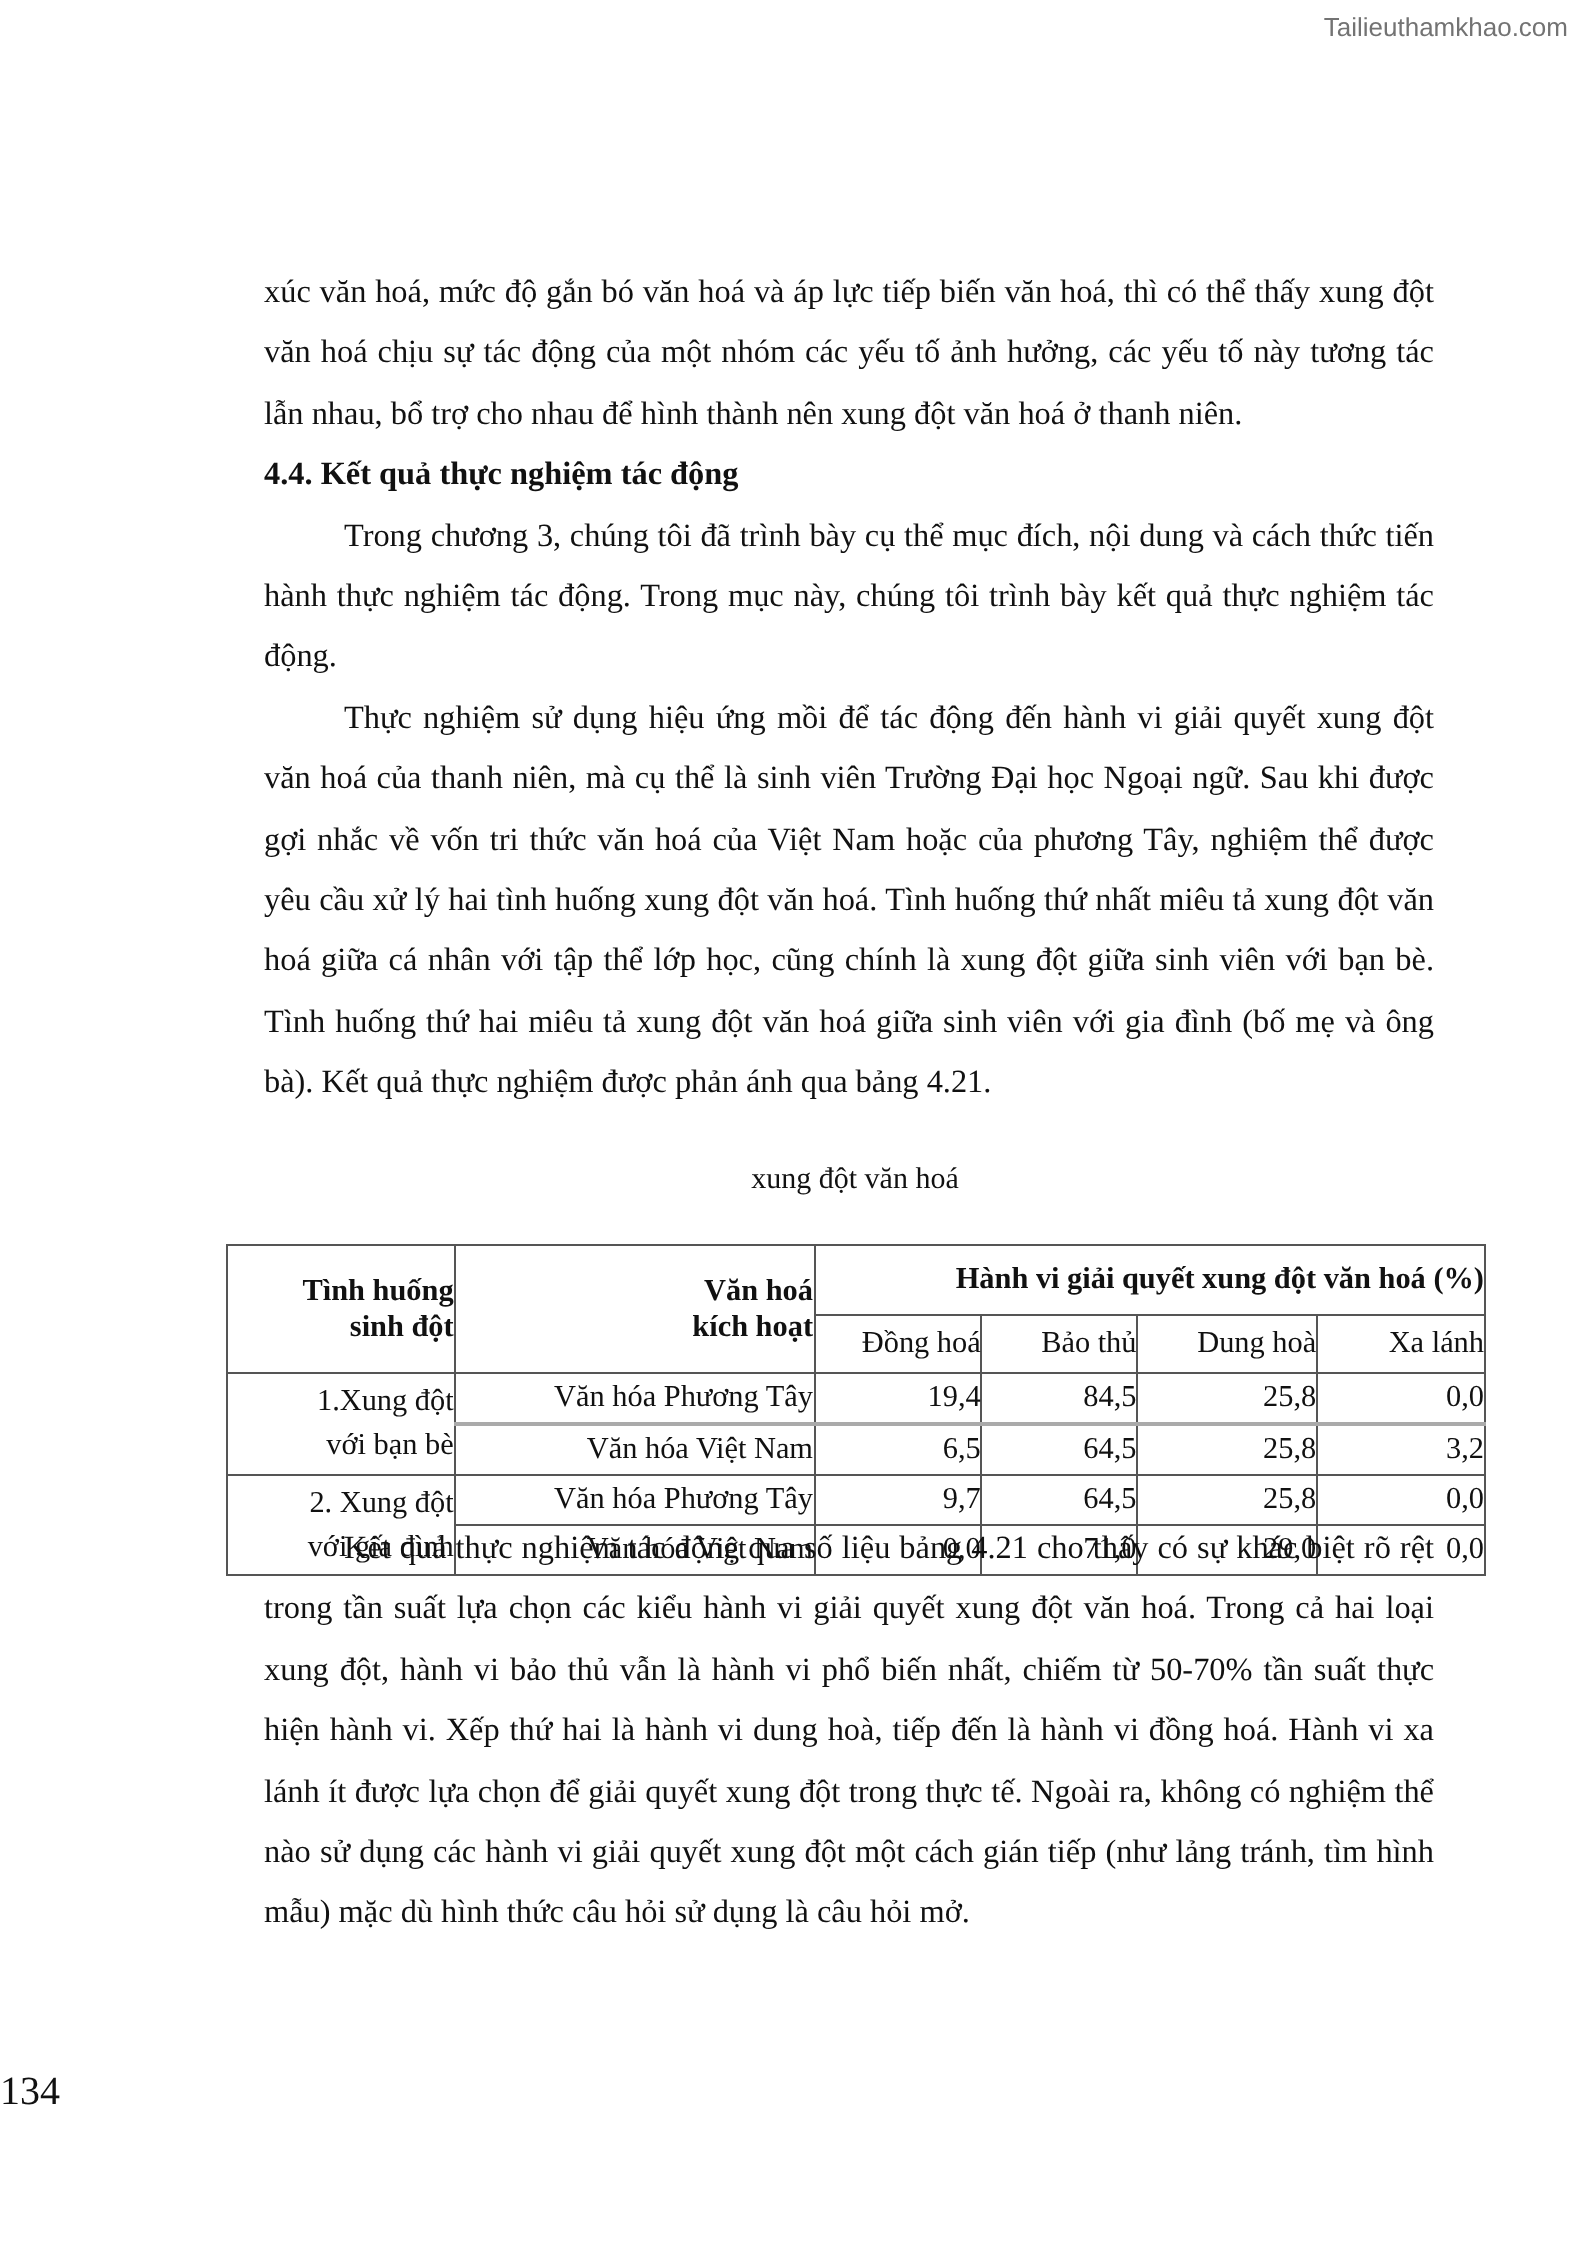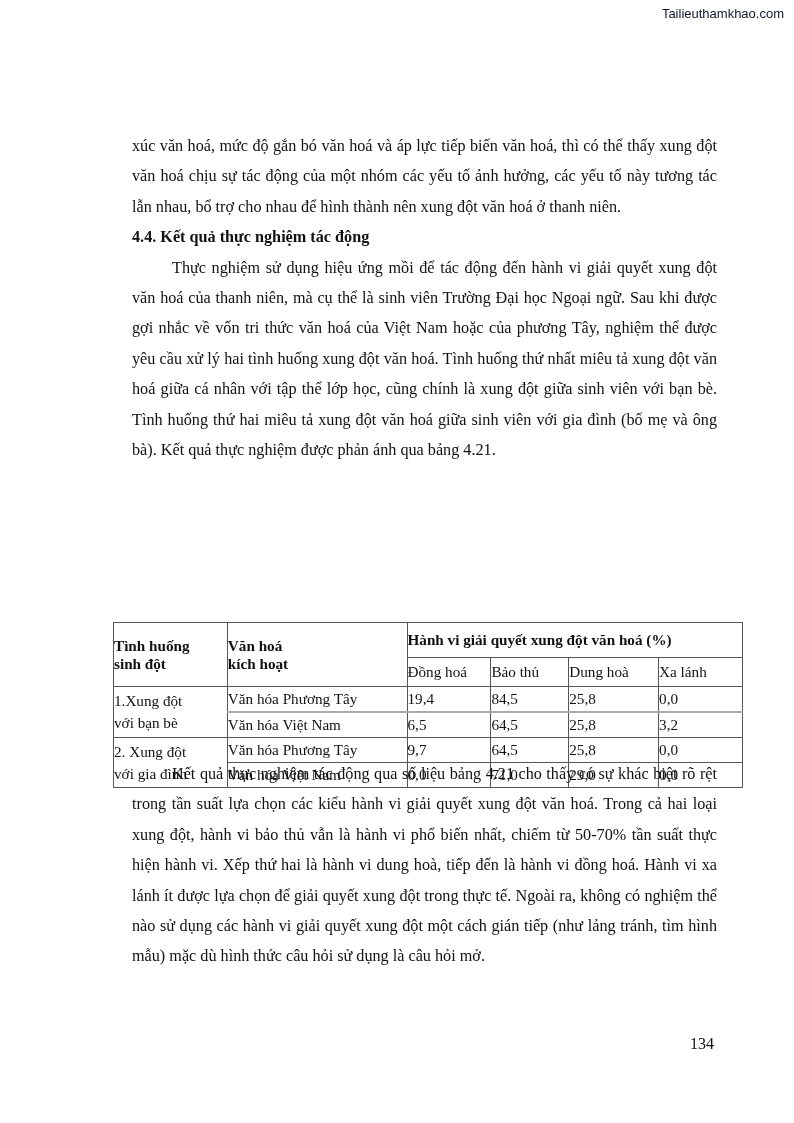--- a/index.html
+++ b/index.html
@@ -1,50 +1,52 @@
 <!DOCTYPE html>
 <html><head>
 <meta charset="utf-8">
 <style>
   html, body { margin: 0; padding: 0; background: #ffffff; }
   body { width: 794px; height: 1123px; position: relative; overflow: hidden;
          font-family: "Liberation Serif", serif; color: #111; }
   .watermark { position: absolute; right: 10px; top: 6px; font-family: "Liberation Sans", sans-serif;
-               font-size: 13px; color: #0f172a; letter-spacing: 0; }
+               font-size: 13px; color: #737373; letter-spacing: 0; }
   .page { position: absolute; left: 132px; top: 131px; width: 585px; }
   .p { font-size: 16.2px; line-height: 30.4px; text-align: justify; margin: 0; }
   .p.indent { text-indent: 40px; }
   .heading { font-size: 16.2px; font-weight: bold; line-height: 30.4px; margin: 0; }
   .caption { position: absolute; left: 113px; width: 629px; top: 581px; text-align: center;
              font-size: 15px; line-height: 19px; }
   .caption b { font-weight: bold; }
   table.data { position: absolute; left: 113px; top: 622px; width: 630px; border-collapse: collapse;
                font-size: 15.2px; }
-  table.data td, table.data th { border: 1px solid #555; text-align: left; padding: 0; }
+  table.data td, table.data th { border: 1px solid #555; text-align: right; padding: 0; }
   table.data th { font-weight: bold; }
   .hdr1 th { height: 34px; }
   .hdr2 td { height: 28px; }
   .row td { height: 24px; line-height: 22px; }
   .row td.grp { line-height: 22px; vertical-align: middle; }
   .row.sub td { border-top: 2px solid #aaa; }
-  .pagenum { position: absolute; top: 1035px; left: 0; width: 714px; text-align: right; font-size: 16px; }
+  .pagenum { position: absolute; top: 1035px; left: 0; width: 714px; text-align: left; font-size: 20px; }
   .post { position: absolute; left: 132px; top: 759px; width: 585px; }
 </style>
 </head>
 <body>
 
 <div class="watermark">Tailieuthamkhao.com</div>
 
 <div class="page">
   <p class="p">xúc văn hoá, mức độ gắn bó văn hoá và áp lực tiếp biến văn hoá, thì có thể thấy xung đột văn hoá chịu sự tác động của một nhóm các yếu tố ảnh hưởng, các yếu tố này tương tác lẫn nhau, bổ trợ cho nhau để hình thành nên xung đột văn hoá ở thanh niên.</p>
   <p class="heading">4.4. Kết quả thực nghiệm tác động</p>
+  <p class="p indent">Trong chương 3, chúng tôi đã trình bày cụ thể mục đích, nội dung và cách thức tiến hành thực nghiệm tác động. Trong mục này, chúng tôi trình bày kết quả thực nghiệm tác động.</p>
   <p class="p indent">Thực nghiệm sử dụng hiệu ứng mồi để tác động đến hành vi giải quyết xung đột văn hoá của thanh niên, mà cụ thể là sinh viên Trường Đại học Ngoại ngữ. Sau khi được gợi nhắc về vốn tri thức văn hoá của Việt Nam hoặc của phương Tây, nghiệm thể được yêu cầu xử lý hai tình huống xung đột văn hoá. Tình huống thứ nhất miêu tả xung đột văn hoá giữa cá nhân với tập thể lớp học, cũng chính là xung đột giữa sinh viên với bạn bè. Tình huống thứ hai miêu tả xung đột văn hoá giữa sinh viên với gia đình (bố mẹ và ông bà). Kết quả thực nghiệm được phản ánh qua bảng 4.21.</p>
 </div>
 
 <div class="caption">
+  <div>xung đột văn hoá</div>
 </div>
 
 <table class="data">
   <colgroup>
     <col style="width:114px">
       <col style="width:180px">
       <col style="width:84px">
       <col style="width:78px">
       <col style="width:90px">
       <col style="width:84px">

